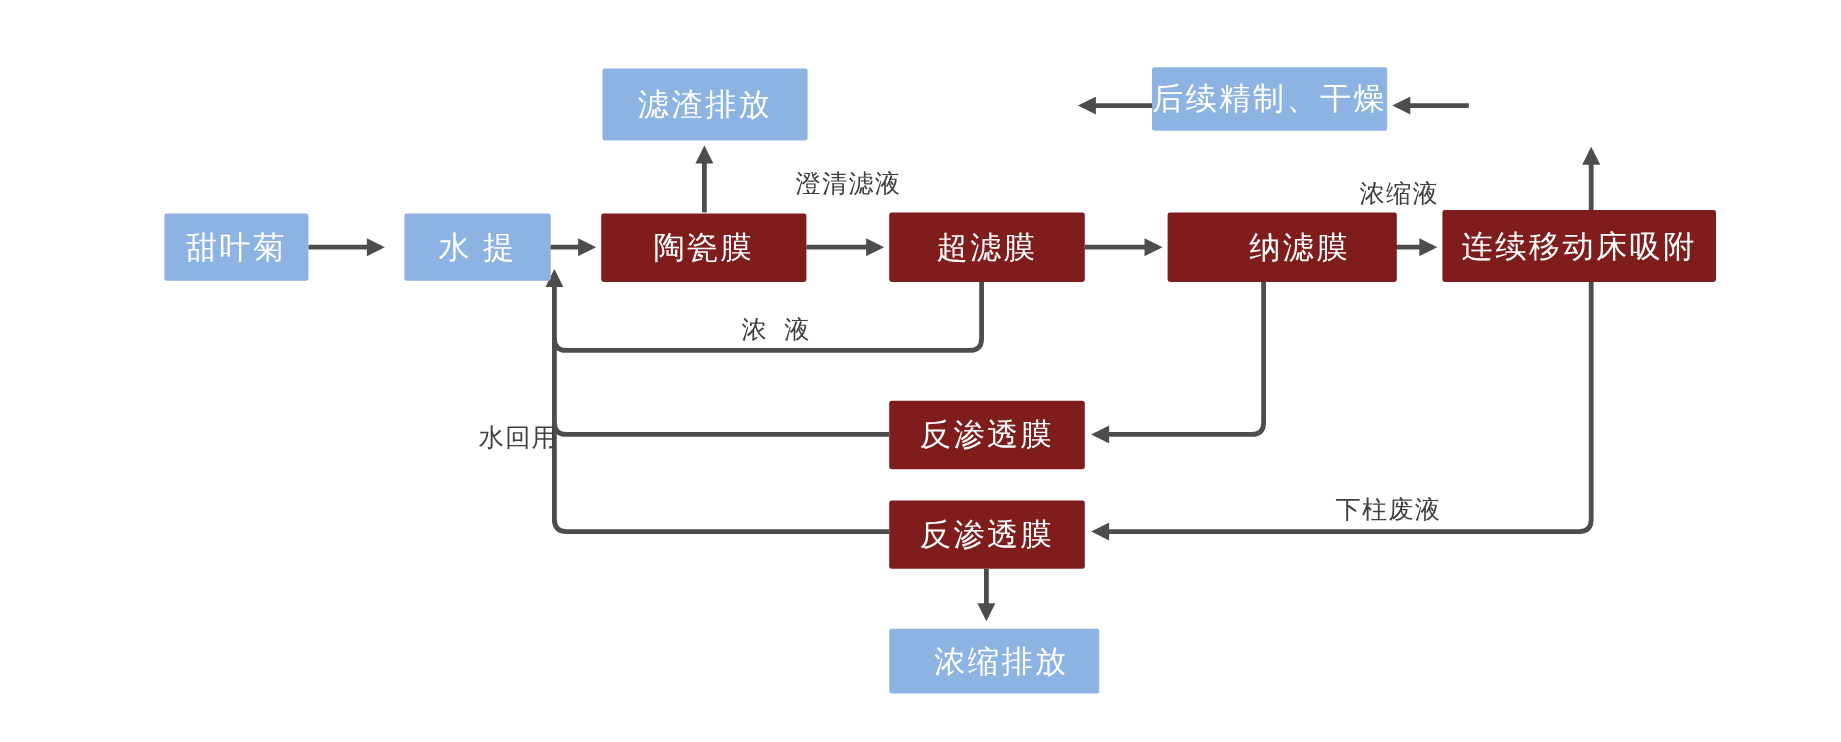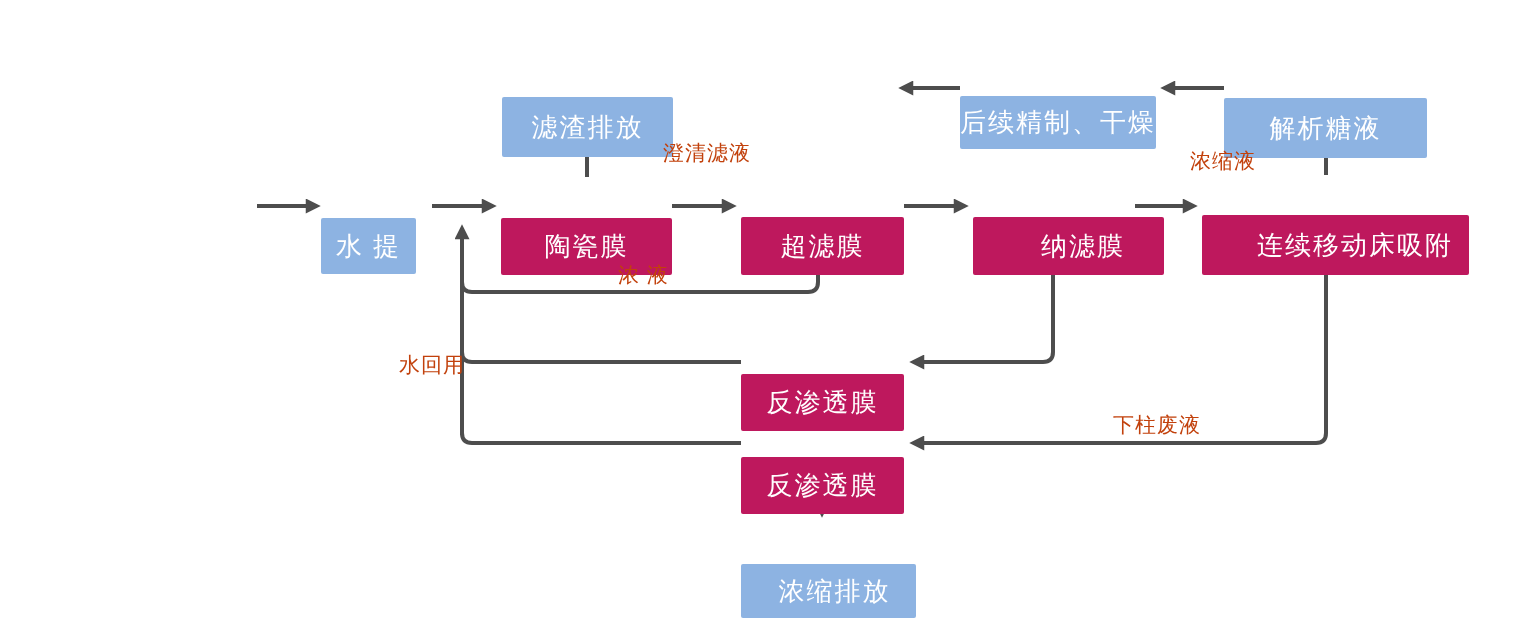--- a/index.html
+++ b/index.html
@@ -12,30 +12,30 @@
   }
   .layer{position:absolute;left:0;top:0;}
   .node{
     position:absolute;
     display:flex;align-items:center;justify-content:center;
     color:#ffffff;
     font-size:26px;
     letter-spacing:2px;
     border-radius:2px;
     white-space:nowrap;
-    margin-top:40px;
   }
   .node.light{background:#8DB3E2;}
-  .node.dark{background:#be185d;}
+  .node.dark{background:#7f1d1d;}
   .flow-label{
     position:absolute;
-    color:#c2410c;
+    color:#404040;
     font-size:21px;
     letter-spacing:1px;
     white-space:nowrap;
+    font-family:Liberation Mono, monospace;
   }
   svg .edge{stroke:#4D4D4D;stroke-width:4;fill:none;}
 </style>
 </head>
 <body>
 
 <div class="canvas">
 
   <svg class="layer" width="1534" height="618" viewBox="0 0 1534 618">
     <defs>
@@ -60,47 +60,47 @@
     <path class="edge" d="M741 362 H472 Q462 362 462 352"></path>
     <path class="edge" d="M741 443 H472 Q462 443 462 433"></path>
     <path class="edge" d="M462 435 V228" marker-end="url(#arrow)"></path>
 
     <path class="edge" d="M1053 235 V352 Q1053 362 1043 362 H913" marker-end="url(#arrow)"></path>
     <path class="edge" d="M1326 235 V433 Q1326 443 1316 443 H913" marker-end="url(#arrow)"></path>
 
     <path class="edge" d="M822 474 V514" marker-end="url(#arrow)"></path>
   </svg>
 
+  <div class="node light" style="left:137px;top:178px;width:120px;height:56px;">甜叶菊</div>
 
-  <div class="node light" style="left:321px;top:178px;width:95px;height:56px;">水 提</div>
+  <div class="node light" style="left:337px;top:178px;width:122px;height:56px;">水 提</div>
 
   <div class="node dark" style="left:501px;top:178px;width:171px;height:57px;">陶瓷膜</div>
 
   <div class="node light" style="left:502px;top:57px;width:171px;height:60px;">滤渣排放</div>
 
   <div class="node dark" style="left:741px;top:177px;width:163px;height:58px;">超滤膜</div>
 
   <div class="node dark" style="left:973px;top:177px;width:162px;height:58px;padding-left:29px;">纳滤膜</div>
 
-  <div class="node dark" style="left:1202px;top:175px;width:228px;height:60px;padding-left:39px;">连续移动床吸附</div>
+  <div class="node dark" style="left:1202px;top:175px;width:228px;height:60px;">连续移动床吸附</div>
 
 
   <div class="node light" style="left:960px;top:56px;width:196px;height:53px;">后续精制、干燥</div>
 
-  <div class="node light" style="left:1224px;top:58px;width:203px;height:60px;">解析糖液</div>
 
   <div class="node dark" style="left:741px;top:334px;width:163px;height:57px;">反渗透膜</div>
 
   <div class="node dark" style="left:741px;top:417px;width:163px;height:57px;">反渗透膜</div>
 
   <div class="node light" style="left:741px;top:524px;width:163px;height:54px;padding-left:12px;">浓缩排放</div>
 
   <div class="flow-label" style="left:663px;top:139px;">澄清滤液</div>
 
-  <div class="flow-label" style="left:1190px;top:147px;text-align:center;">浓缩液</div>
+  <div class="flow-label" style="left:1133px;top:147px;text-align:center;">浓缩液</div>
 
   <div class="flow-label" style="left:618px;top:261px;">浓 液</div>
 
   <div class="flow-label" style="left:399px;top:351px;">水回用</div>
 
   <div class="flow-label" style="left:1113px;top:411px;">下柱废液</div>
 
 </div>
 
 </body></html>

